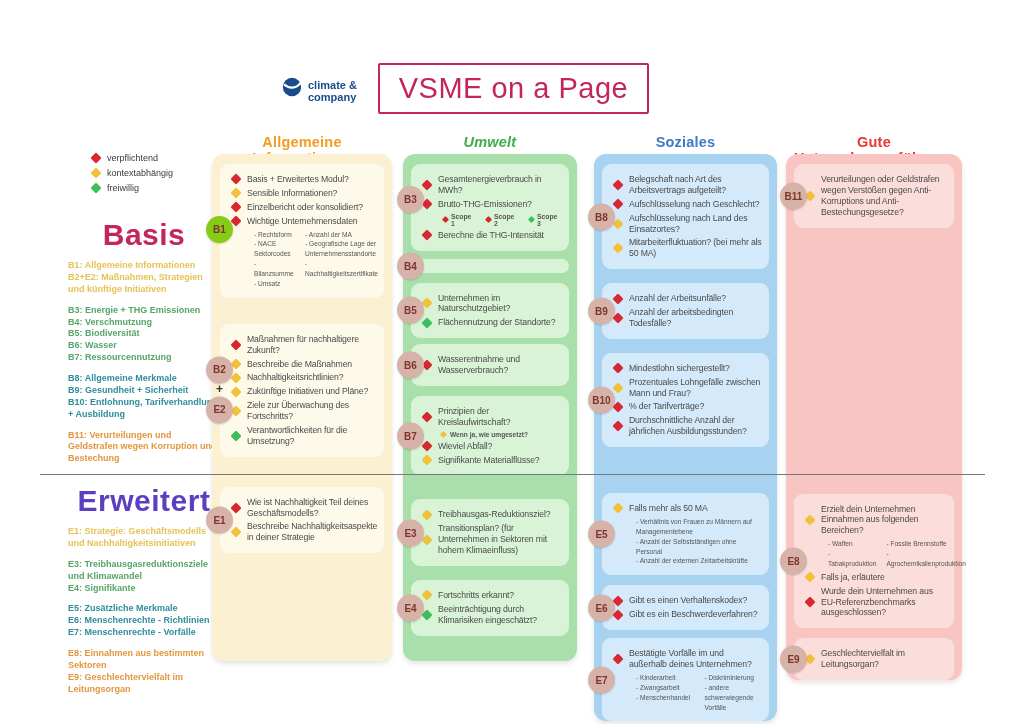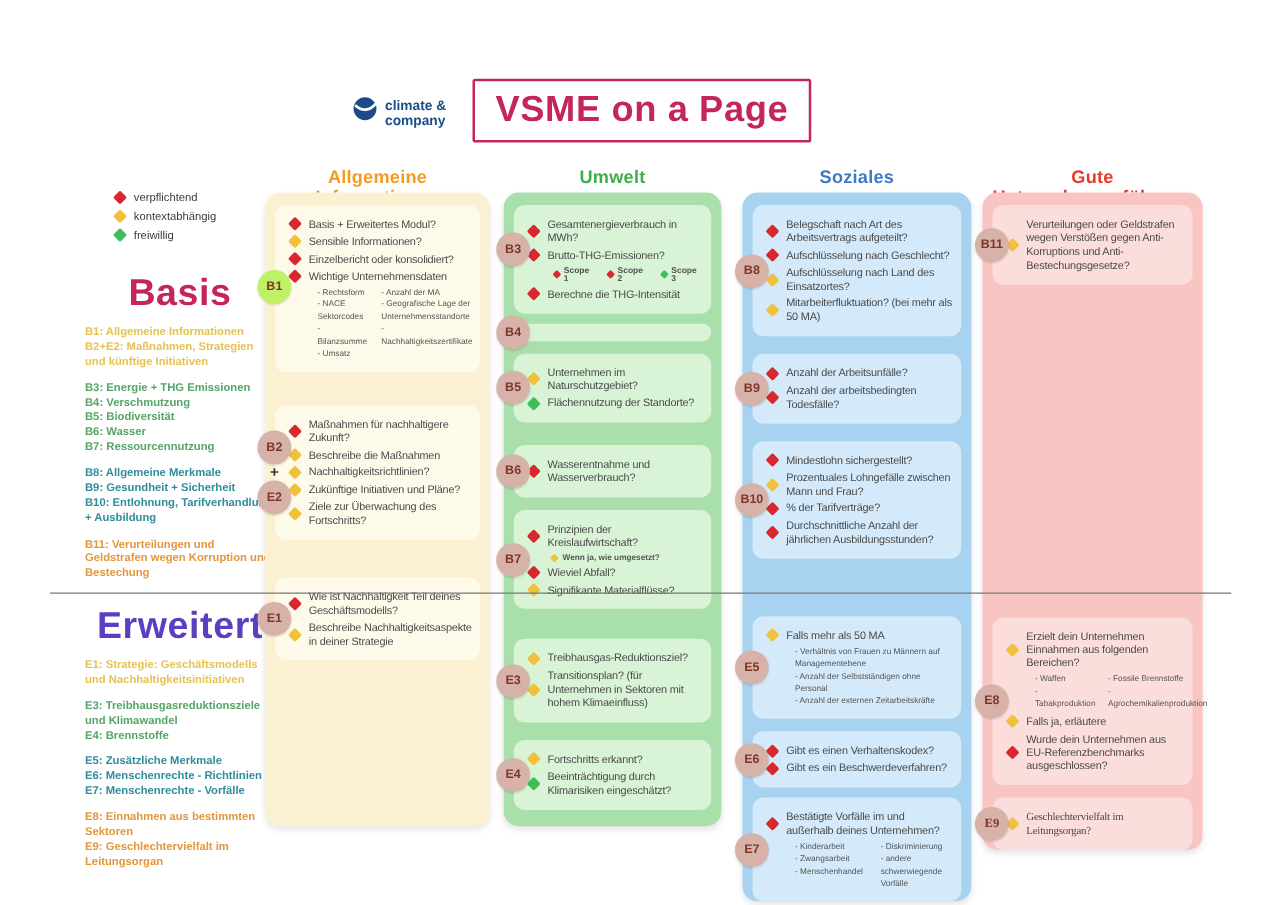--- a/index.html
+++ b/index.html
@@ -3,21 +3,21 @@
 <meta charset="utf-8">
 <style>
   html,body{margin:0;padding:0;background:#fff;}
   .page{position:relative;width:1024px;height:724px;background:#ffffff;overflow:hidden;
         font-family:"Liberation Sans","DejaVu Sans",sans-serif;}
   
   .logo{position:absolute;left:281px;top:76px;display:flex;align-items:flex-start;gap:5px;}
   .logo-text{font-size:11px;font-weight:bold;color:#1A4C8B;line-height:1.05;padding-top:4px;}
   .title-box{position:absolute;left:378px;top:63px;width:267px;height:47px;border:2px solid #C3255C;
              border-radius:2px;background:#fff;display:flex;align-items:center;justify-content:center;}
-  .title-box span{font-size:29px;font-weight:700;color:#C3255C;letter-spacing:.5px;}
+  .title-box span{font-size:29px;font-weight:400;color:#C3255C;letter-spacing:.5px;}
   
   .legend{position:absolute;left:92px;top:153px;display:flex;flex-direction:column;gap:5px;}
   .legend-row{display:flex;align-items:center;gap:7px;font-size:9px;color:#3a3a3a;}
   .diamond{width:8px;height:8px;transform:rotate(45deg);border-radius:1.5px;flex-shrink:0;}
   .sdiamond{width:5px;height:5px;transform:rotate(45deg);border-radius:1px;flex-shrink:0;display:inline-block;}
   
   .side-sec{position:absolute;left:68px;width:152px;}
   #sidebar-basis{top:218px;}
   #sidebar-erweitert{top:484px;}
   .side-title{font-size:30px;font-weight:800;text-align:center;margin:0 0 8px 0;letter-spacing:.5px;}
@@ -53,25 +53,25 @@
   
   .badges{position:absolute;left:-14px;top:50%;transform:translateY(-50%);display:flex;
           flex-direction:column;align-items:center;gap:0;z-index:4;}
   .badge{width:27px;height:27px;border-radius:50%;display:flex;align-items:center;justify-content:center;
          font-size:10px;font-weight:bold;box-shadow:0 1px 2px rgba(0,0,0,.15);}
   .plus{font-size:12px;font-weight:bold;color:#333;line-height:1.1;}
   .c-B1 .badges{top:52px;transform:none;}
   .c-B3 .badges{top:22px;transform:none;align-items:center;}
   
   .c-B2{margin-top:26px;} .c-E1{margin-top:30px;}
-  .c-B4{margin-top:8px;} .c-B5{margin-top:10px;} .c-B6{margin-top:18px;} .c-B7{margin-top:10px;}
+  .c-B4{margin-top:8px;} .c-B5{margin-top:10px;} .c-B6{margin-top:6px;} .c-B7{margin-top:10px;}
   .c-E3{margin-top:24px;} .c-E4{margin-top:14px;}
   .c-B9{margin-top:14px;} .c-B10{margin-top:14px;}
   .c-E5{margin-top:46px;} .c-E6{margin-top:10px;} .c-E7{margin-top:8px;}
-  .c-E8{margin-top:266px;} .c-E9{margin-top:10px;font-family:Liberation Serif, serif;}
+  .c-E8{margin-top:266px;} .c-E9{margin-top:10px;}
 </style>
 </head>
 <body>
 
 <div class="page">
 
   <div class="logo">
     <span>
       <svg width="22" height="22" viewBox="0 0 24 24">
         <circle cx="12" cy="12" r="10" fill="#1A4C8B"></circle>
@@ -131,41 +131,41 @@
   <div class="divider"></div>
 
   <aside class="side-sec" id="sidebar-erweitert">
     <h2 class="side-title" id="erweitert-title" style="color: rgb(91, 63, 192);">Erweitert</h2>
     <div id="erweitert-groups">
         <div class="side-group" style="color: rgb(229, 195, 83);">
           <div class="side-line">E1: Strategie: Geschäftsmodells und Nachhaltigkeitsinitiativen</div>
         </div>
         <div class="side-group" style="color: rgb(85, 165, 103);">
           <div class="side-line">E3: Treibhausgasreduktionsziele und Klimawandel</div>
-          <div class="side-line">E4: Brennstoffe</div>
+          <div class="side-line">E4: Signifikante</div>
         </div>
         <div class="side-group" style="color: rgb(47, 141, 156);">
           <div class="side-line">E5: Zusätzliche Merkmale</div>
           <div class="side-line">E6: Menschenrechte - Richtlinien</div>
           <div class="side-line">E7: Menschenrechte - Vorfälle</div>
         </div>
         <div class="side-group" style="color: rgb(226, 151, 60);">
           <div class="side-line">E8: Einnahmen aus bestimmten Sektoren</div>
           <div class="side-line">E9: Geschlechtervielfalt im Leitungsorgan</div>
         </div>
       </div>
   </aside>
 
   <main class="board" id="board">
       <div class="column col-0">
         <div class="col-header" style="color: rgb(245, 155, 35);">Allgemeine Informationen</div>
         <div class="col-body" style="background: rgb(251, 241, 210);">
           <div class="card c-B1" style="background: rgb(254, 250, 233);">
             <div class="badges">
-              <span class="badge" style="background: #bef264; color: rgb(126, 53, 43);">B1</span>
+              <span class="badge" style="background: #84cc16; color: rgb(126, 53, 43);">B1</span>
             </div>
             <div class="item">
               <span class="diamond" style="background: rgb(215, 40, 47);"></span>
               <span class="itext">Basis + Erweitertes Modul?</span>
             </div>
             <div class="item">
               <span class="diamond" style="background: rgb(241, 193, 60);"></span>
               <span class="itext">Sensible Informationen?</span>
             </div>
             <div class="item">
@@ -209,38 +209,42 @@
               <span class="itext">Nachhaltigkeitsrichtlinien?</span>
             </div>
             <div class="item">
               <span class="diamond" style="background: rgb(241, 193, 60);"></span>
               <span class="itext">Zukünftige Initiativen und Pläne?</span>
             </div>
             <div class="item">
               <span class="diamond" style="background: rgb(241, 193, 60);"></span>
               <span class="itext">Ziele zur Überwachung des Fortschritts?</span>
             </div>
+            <div class="item">
+              <span class="diamond" style="background: rgb(61, 189, 92);"></span>
+              <span class="itext">Verantwortlichkeiten für die Umsetzung?</span>
+            </div>
           </div>
           <div class="card c-E1" style="background: rgb(254, 250, 233);">
             <div class="badges">
               <span class="badge" style="background: rgb(215, 178, 169); color: rgb(126, 53, 43);">E1</span>
             </div>
             <div class="item">
               <span class="diamond" style="background: rgb(215, 40, 47);"></span>
               <span class="itext">Wie ist Nachhaltigkeit Teil deines Geschäftsmodells?</span>
             </div>
             <div class="item">
               <span class="diamond" style="background: rgb(241, 193, 60);"></span>
               <span class="itext">Beschreibe Nachhaltigkeitsaspekte in deiner Strategie</span>
             </div>
           </div>
         </div>
       </div>
       <div class="column col-1">
-        <div class="col-header" style="color: rgb(63, 174, 73);">Umwelt</div>
+        <div class="col-header" style="color: rgb(63, 174, 73); font-style: italic;">Umwelt</div>
         <div class="col-body" style="background: rgb(169, 223, 170);">
           <div class="card c-B3" style="background: rgb(217, 243, 214);">
             <div class="badges">
               <span class="badge" style="background: rgb(215, 178, 169); color: rgb(126, 53, 43);">B3</span>
             </div>
             <div class="item">
               <span class="diamond" style="background: rgb(215, 40, 47);"></span>
               <span class="itext">Gesamtenergieverbrauch in MWh?</span>
             </div>
             <div class="item">

